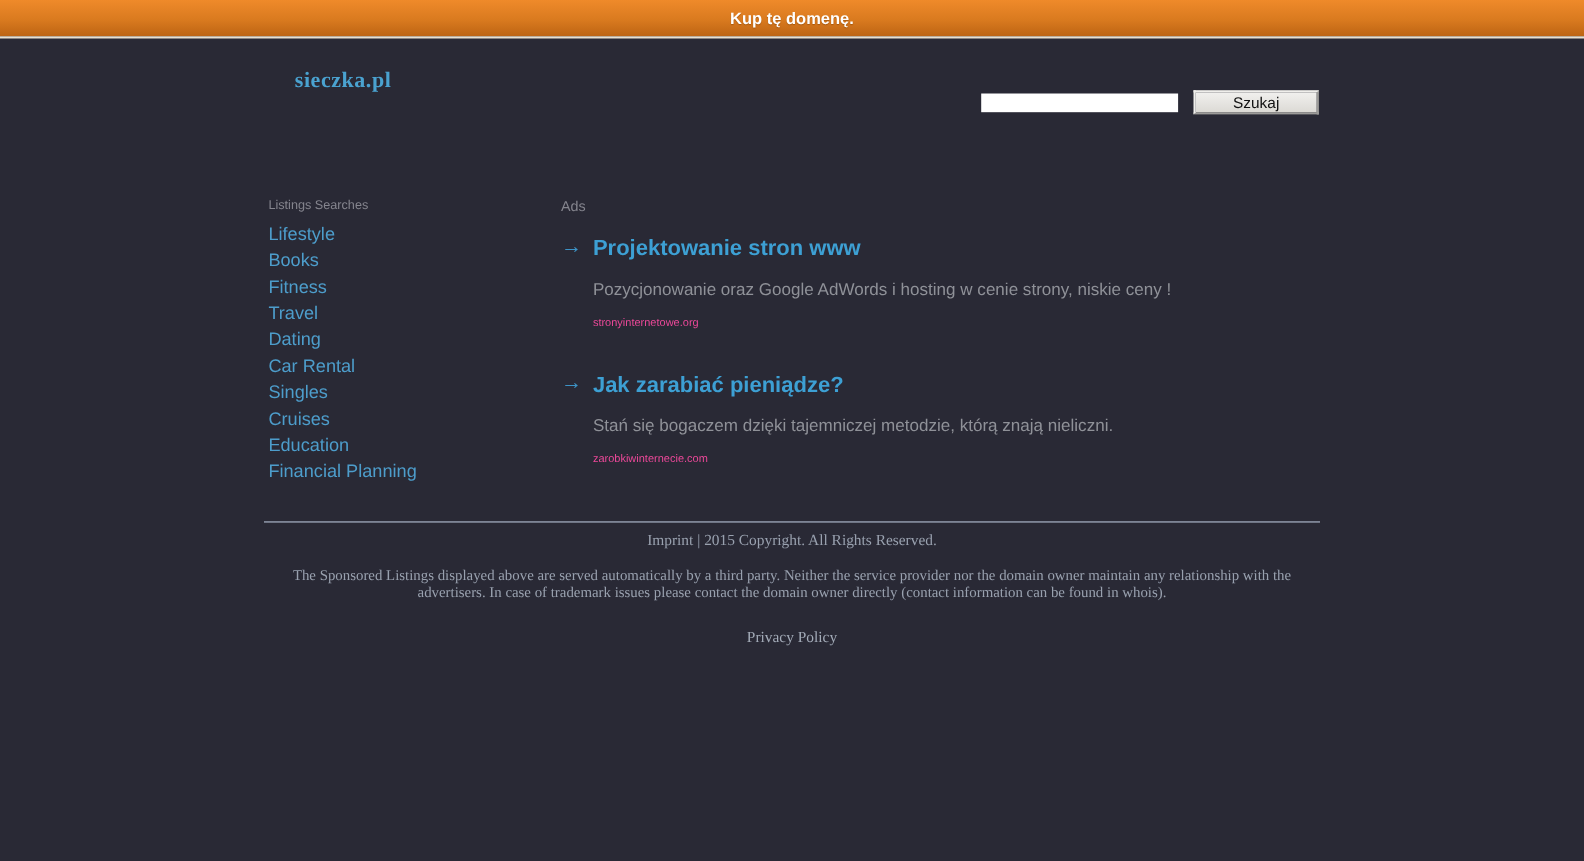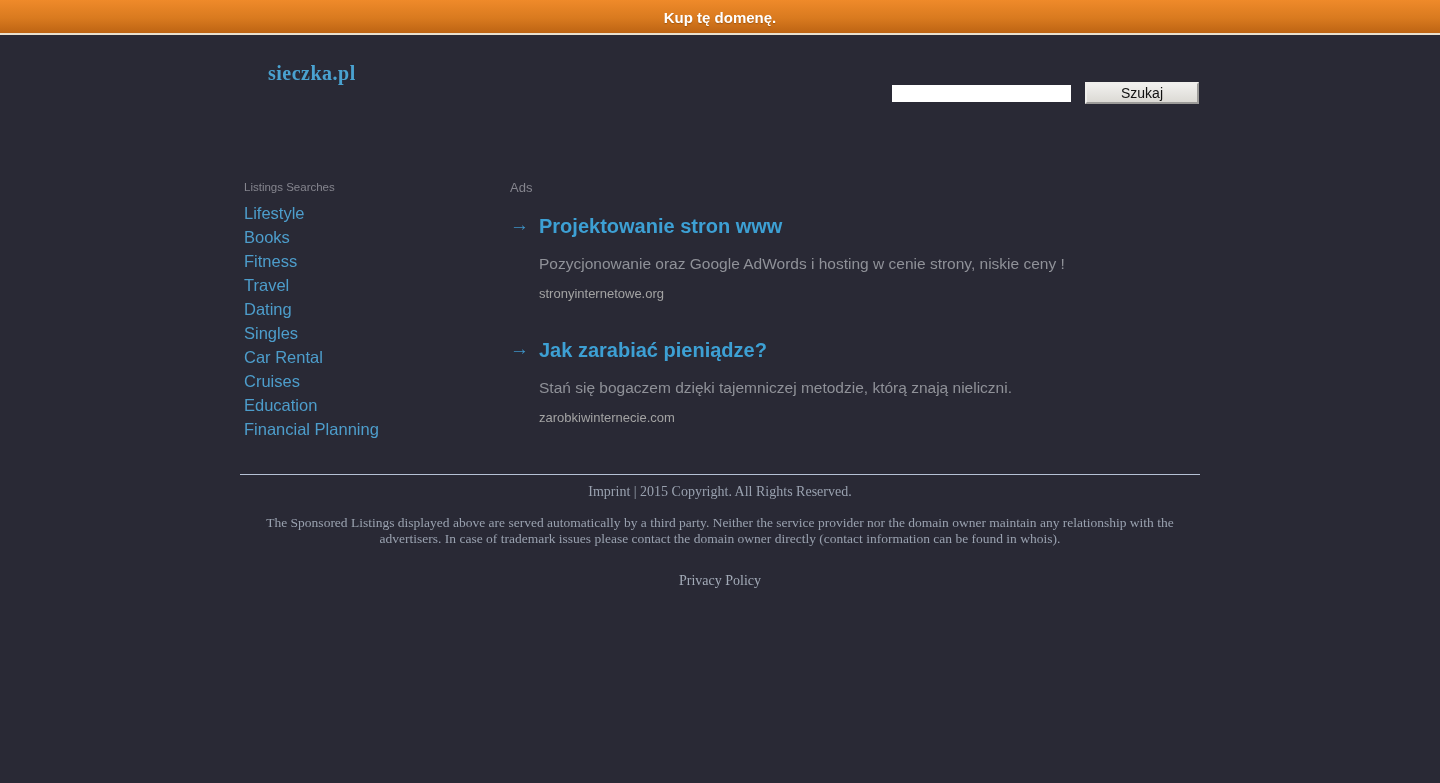--- a/index.html
+++ b/index.html
@@ -115,22 +115,22 @@
     cursor: pointer;
   }
   .ad-desc {
     margin: 17px 0 0 29px;
     color: #8f9198;
     font-size: 15.5px;
     line-height: 17px;
   }
   .ad-url {
     margin: 13px 0 0 29px;
-    color: #a3a3a3;
-    font-size: 13px;
+    color: #ec4899;
+    font-size: 10px;
     line-height: 17px;
   }
   
   .separator {
     border: none;
     border-top: 1px solid #b5c1d5;
     margin: 33px 0 0 0;
   }
   .footer {
     font-family: "Liberation Serif", serif;
@@ -171,22 +171,22 @@
   <div class="main">
 
     <div class="related-col">
       <div class="related-title">Listings Searches</div>
       <ul class="related-list">
         <li><a>Lifestyle</a></li>
         <li><a>Books</a></li>
         <li><a>Fitness</a></li>
         <li><a>Travel</a></li>
         <li><a>Dating</a></li>
+        <li><a>Car Rental</a></li>
         <li><a>Singles</a></li>
-        <li><a>Car Rental</a></li>
         <li><a>Cruises</a></li>
         <li><a>Education</a></li>
         <li><a>Financial Planning</a></li>
       </ul>
     </div>
 
     <div class="ads-col">
       <div class="ads-title">Ads</div>
 
       <div class="ad">

